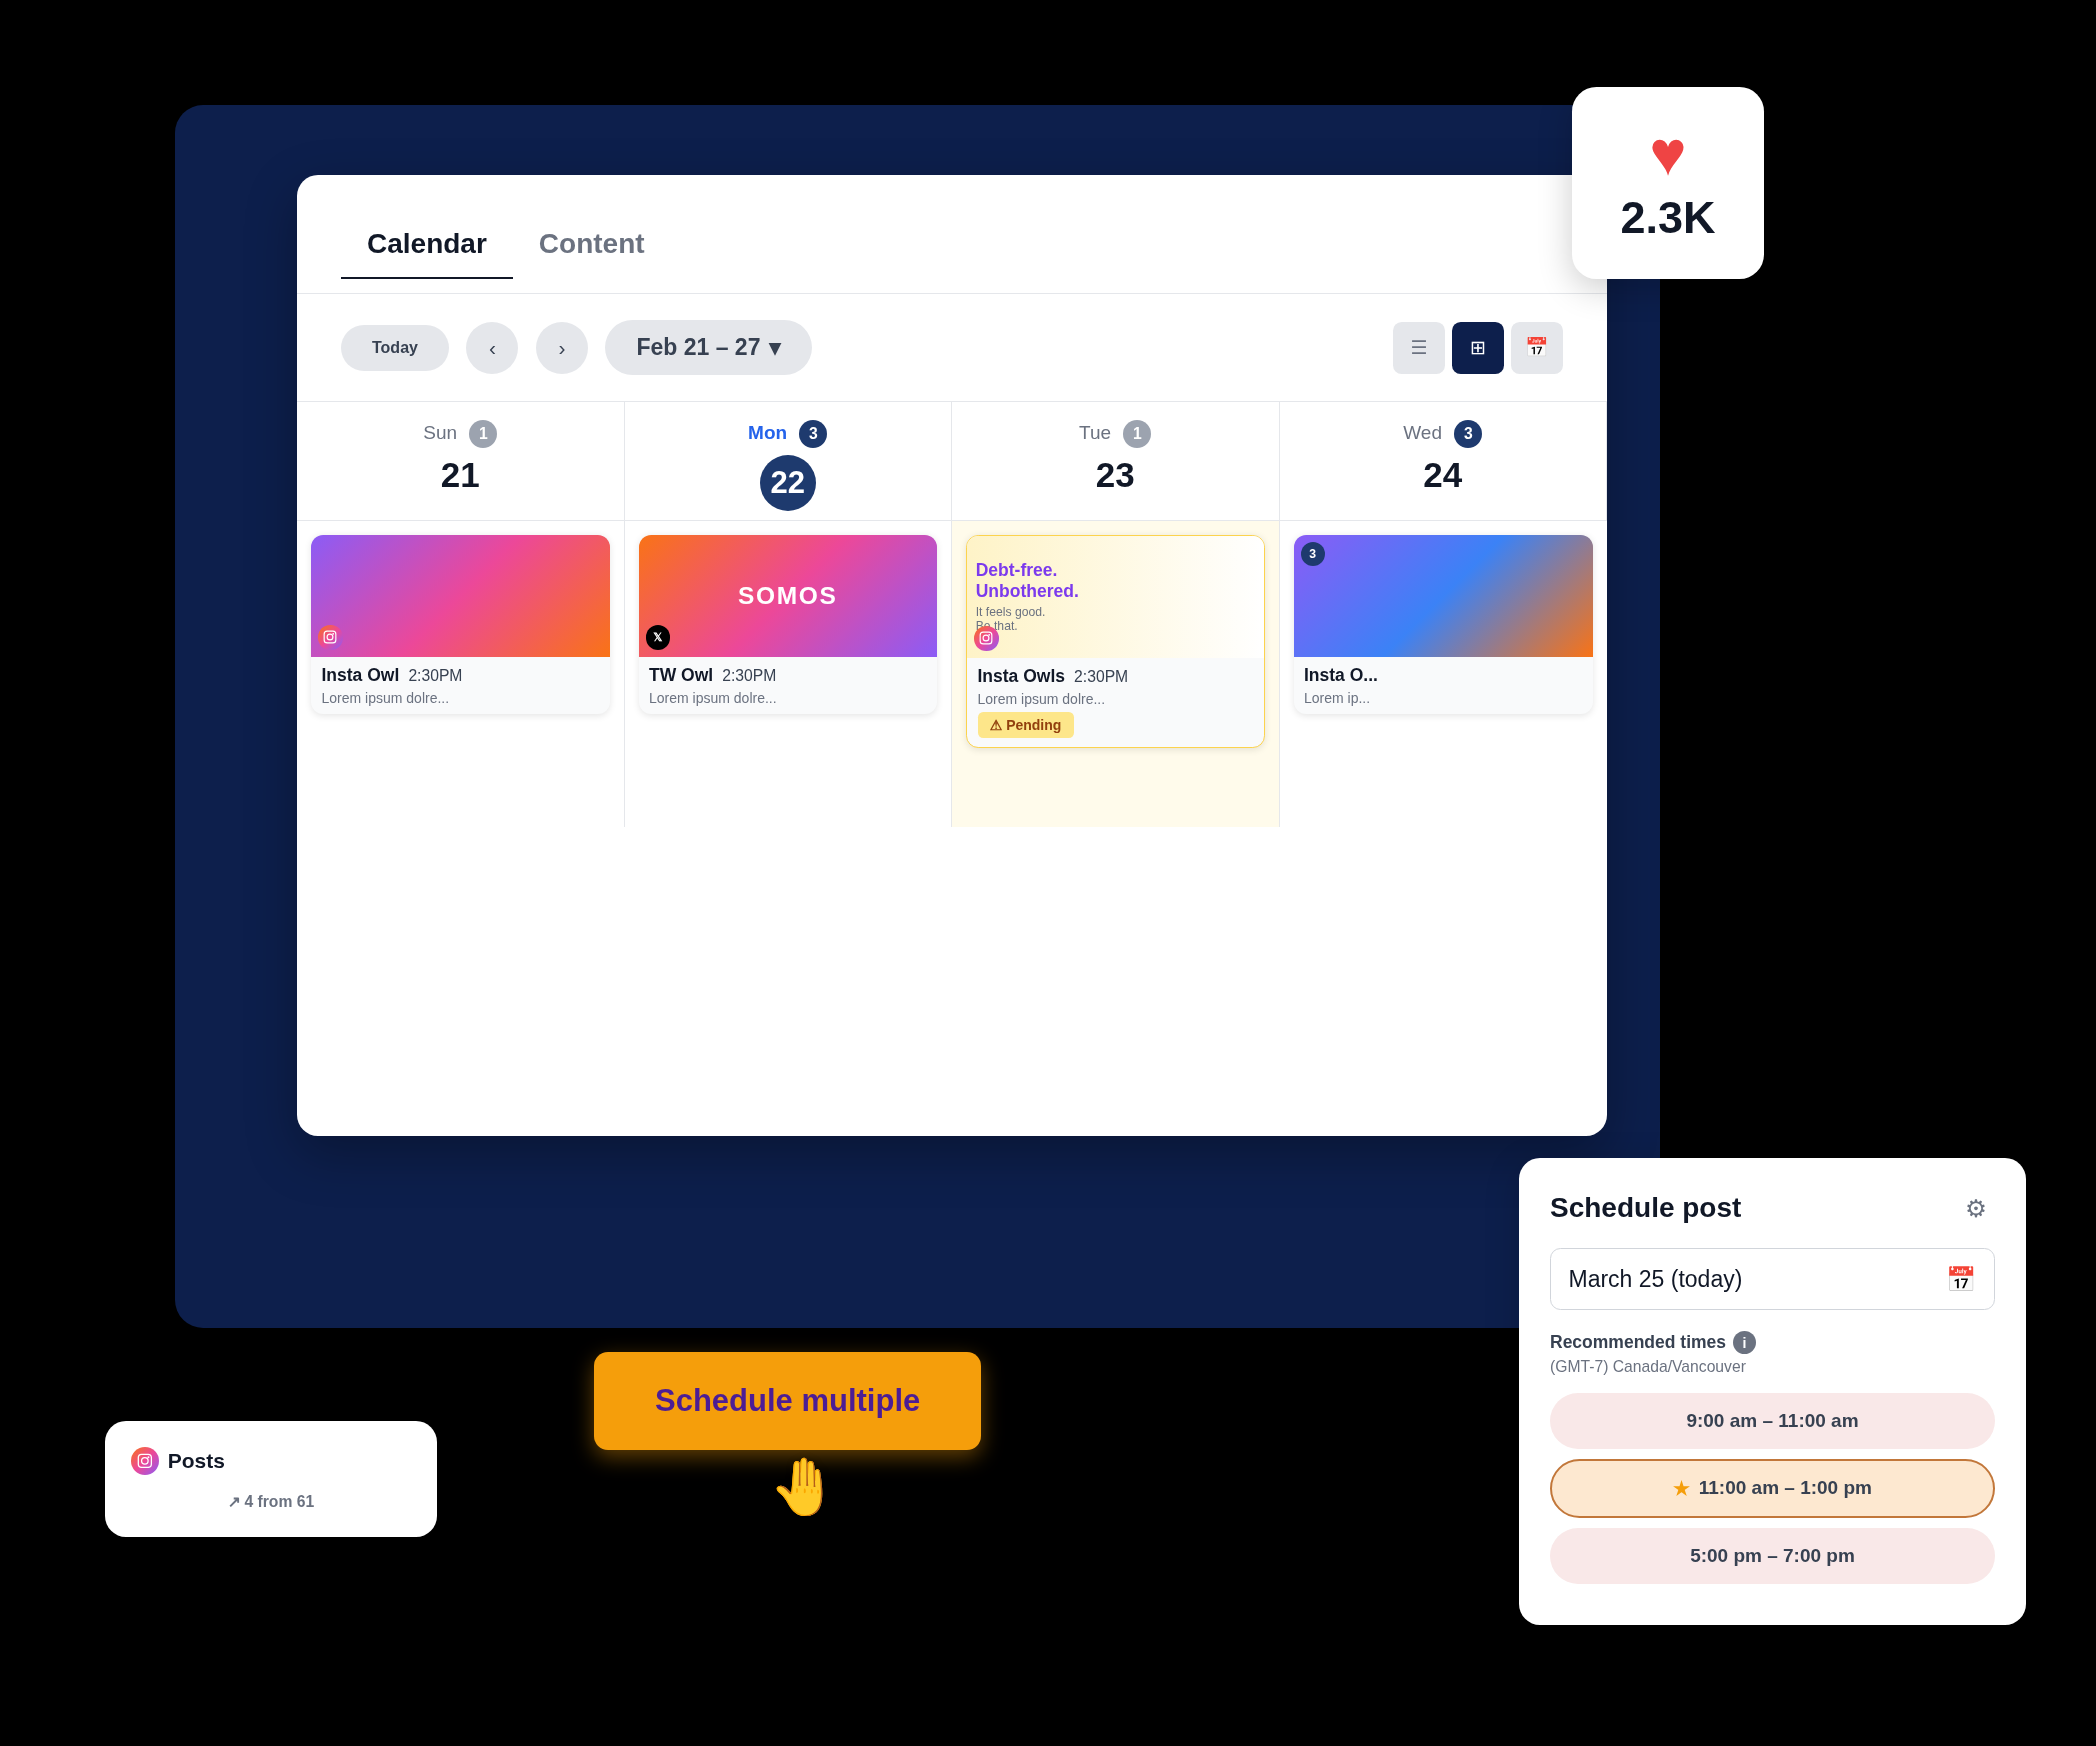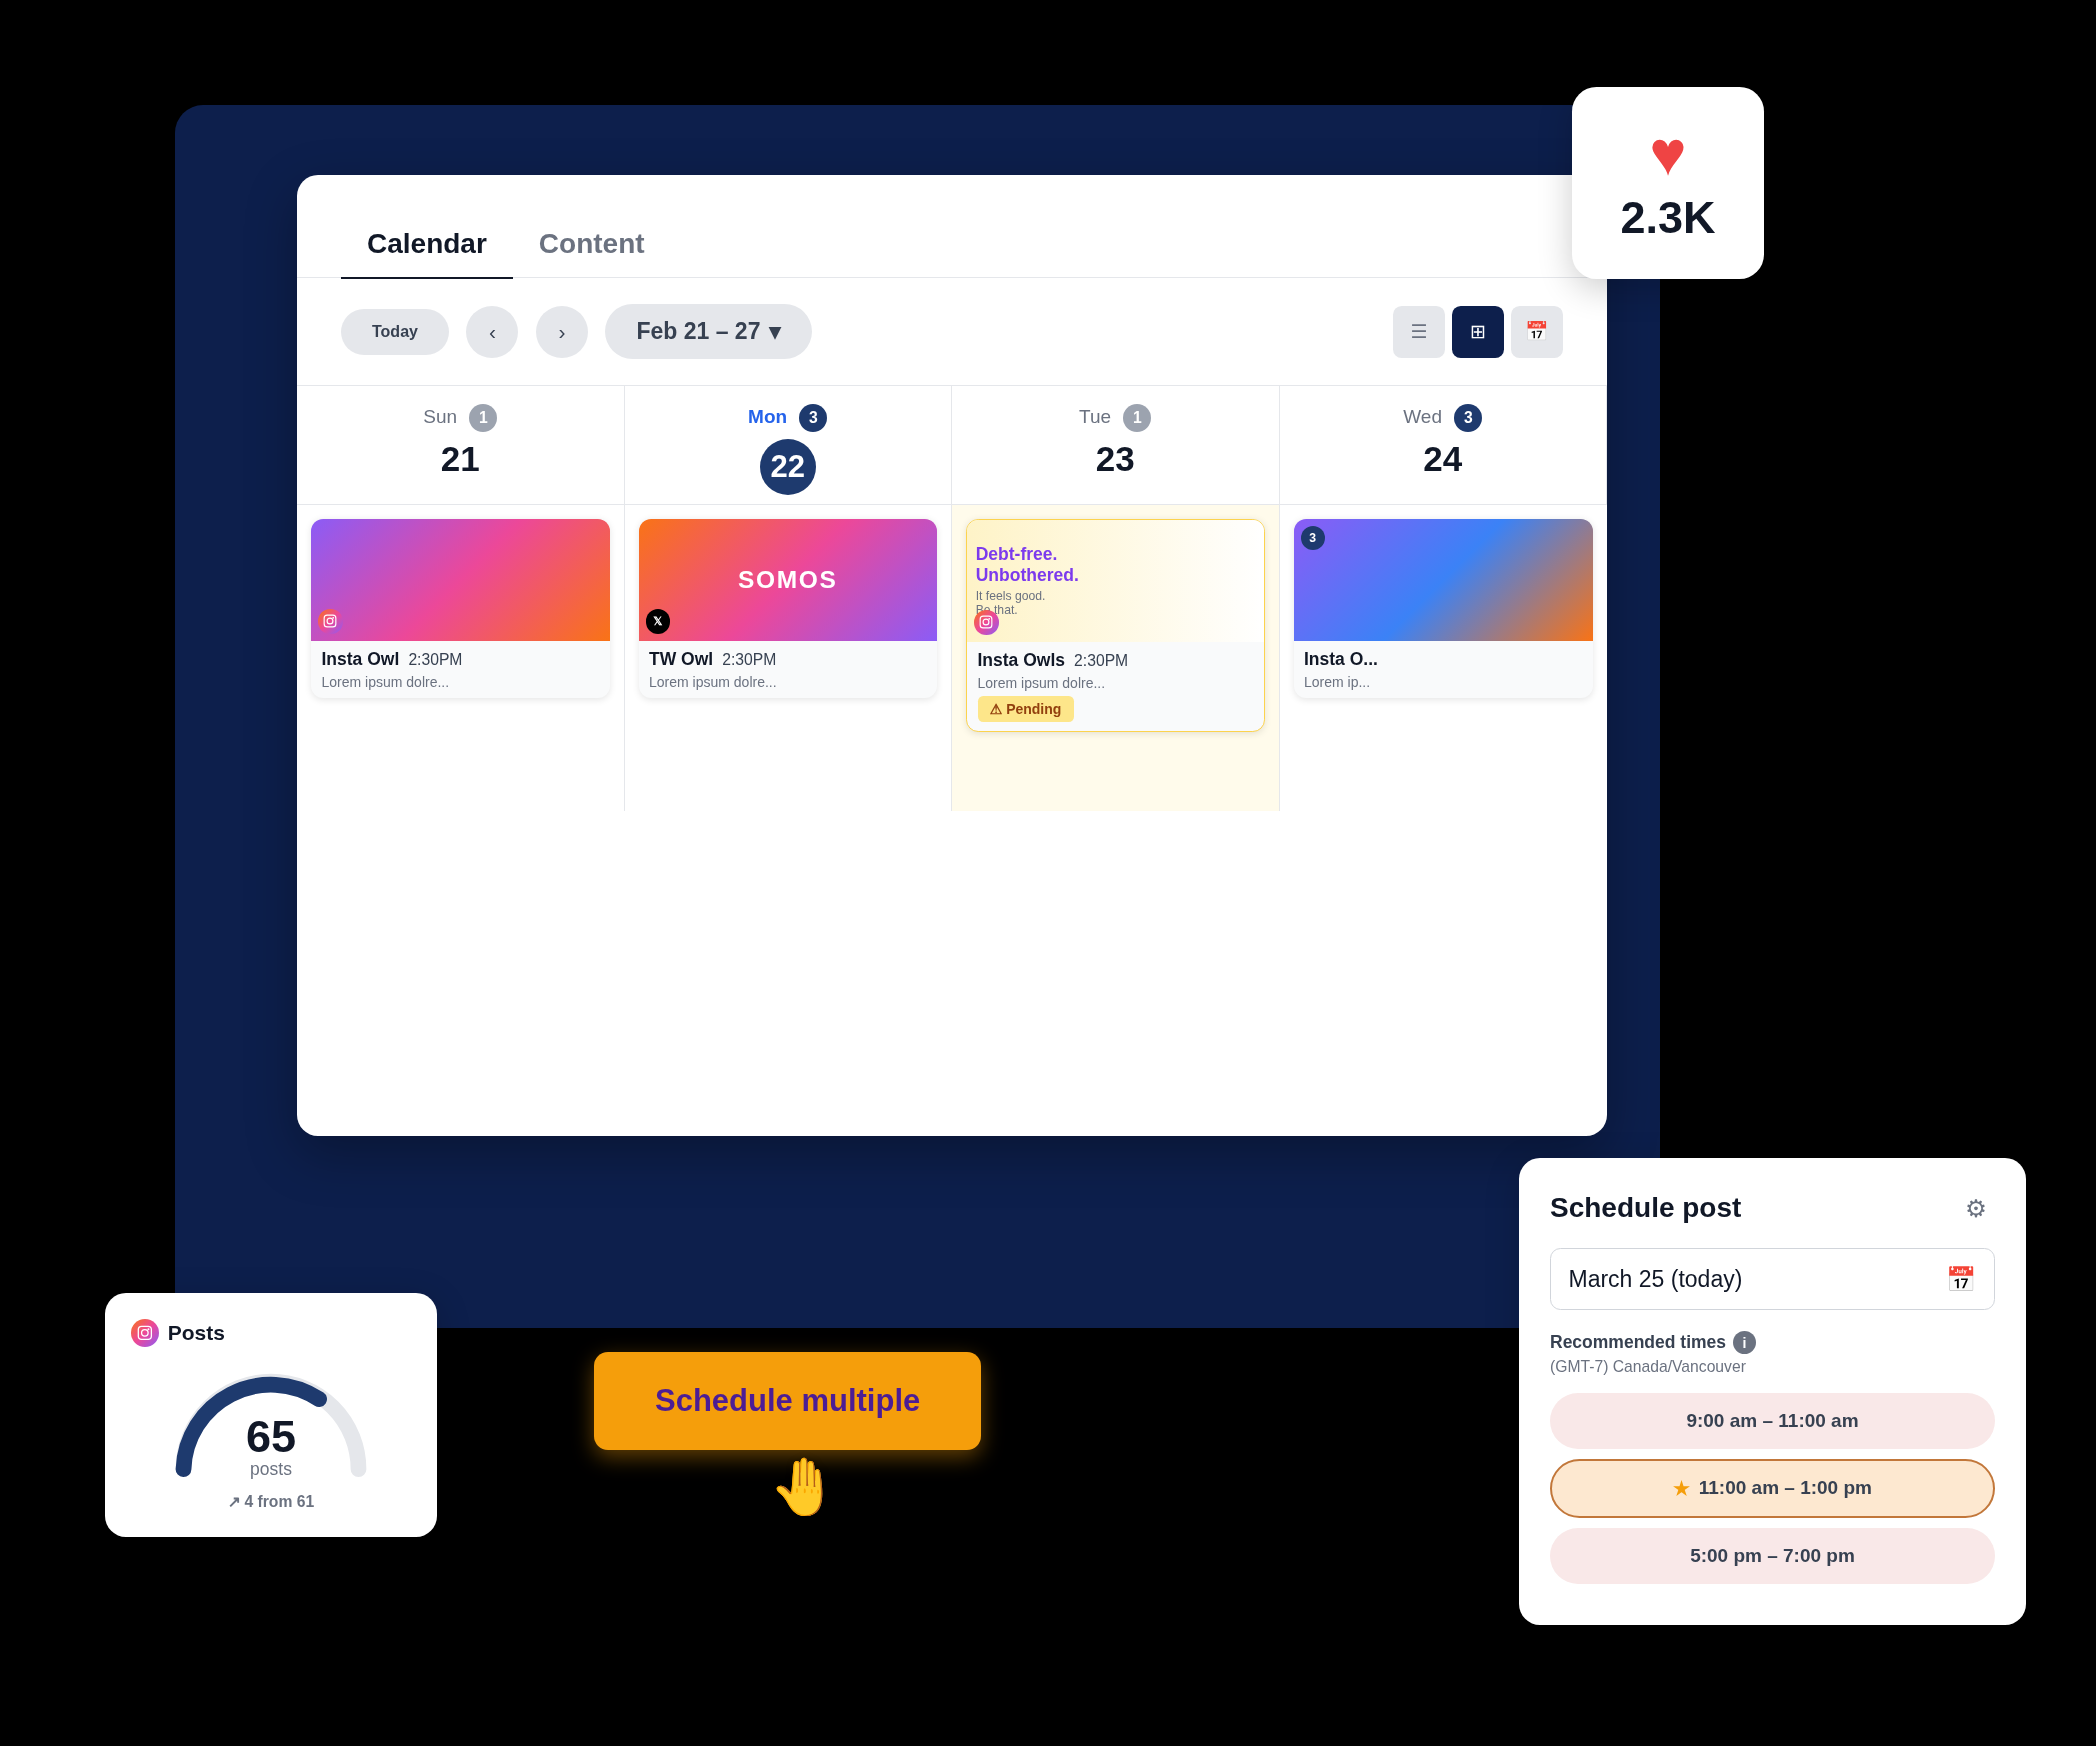--- a/index.html
+++ b/index.html
@@ -35,21 +35,21 @@
       border-radius: 21px;
       box-shadow: 0 17.5px 52px rgba(0,0,0,0.3);
       z-index: 2;
       overflow: hidden;
     }
 
     
     .tabs {
       display: flex;
       gap: 0;
-      padding: 35px 44px 0;
+      padding: 35px 44px 16px;
       border-bottom: 1.7px solid #e5e7eb;
     }
     .tab {
       font-size: 28px;
       font-weight: 600;
       padding: 17.5px 26px;
       cursor: pointer;
       color: #6b7280;
       border-bottom: 2.6px solid transparent;
       margin-bottom: -1.7px;
@@ -678,32 +678,20 @@
     <div class="insta-badge">
       <svg width="15.7" height="15.7" viewBox="0 0 24 24" fill="none" stroke="white" stroke-width="2">
           <rect x="2" y="2" width="20" height="20" rx="5"></rect>
           <circle cx="12" cy="12" r="5"></circle>
           <circle cx="17.5" cy="6.5" r="1.5" fill="white" stroke="none"></circle>
         </svg>
     </div>
     <span>Posts</span>
   </div>
 
-  <div class="gauge-container">
-    <svg class="gauge-svg" viewBox="0 0 240 130">
-
-      <path d="M 20 120 A 100 100 0 0 1 220 120" fill="none" stroke="#e5e7eb" stroke-width="18" stroke-linecap="round"></path>
-
-      <path d="M 20 120 A 100 100 0 0 1 175 40" fill="none" stroke="#1e3a6e" stroke-width="18" stroke-linecap="round"></path>
-    </svg>
-    <div class="gauge-center">
-      <div class="gauge-number">65</div>
-      <div class="gauge-label">posts</div>
-    </div>
-  </div>
 
   <div class="posts-from">
     <span style="color: #10b981; display: flex; align-items: center; justify-content: center; gap: 3.5px;">
       <span style="font-size:15.7px;">↗</span>
       <span>4 from 61</span>
     </span>
   </div>
 </div>
 
 <button class="schedule-multiple-btn">Schedule multiple</button>

